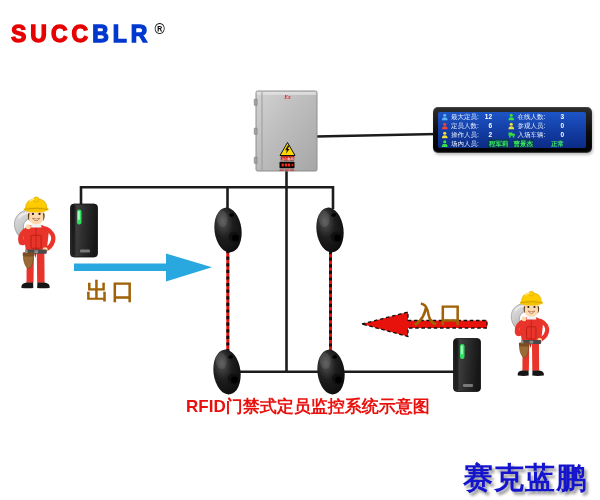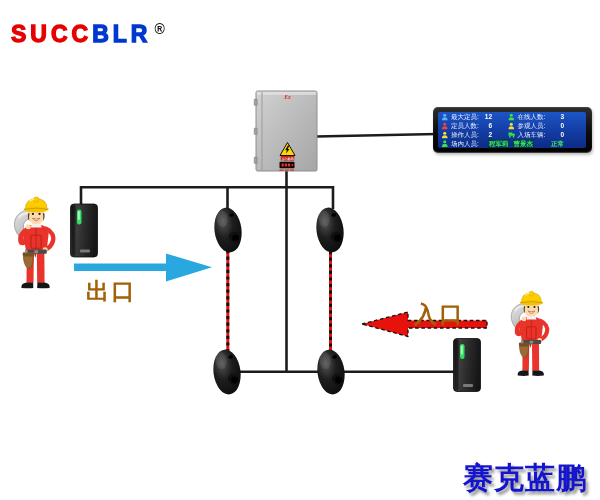--- a/index.html
+++ b/index.html
@@ -255,14 +255,15 @@
           <span class="cell s-lb-l">场内人员:</span>
           <span class="cell s-names"><span class="name-chip">程军莉</span><span class="name-chip">曹景杰</span></span>
           <span class="cell s-status">正常</span>
         </div>
       </div>
     </div>
   </div>
 
   <div class="blabel" id="exit-label">出口</div>
   <div class="blabel" id="entry-label">入口</div>
+  <div id="title-text">RFID门禁式定员监控系统示意图</div>
   <div id="brand">赛克蓝鹏</div>
 </div>
 
 </body></html>

